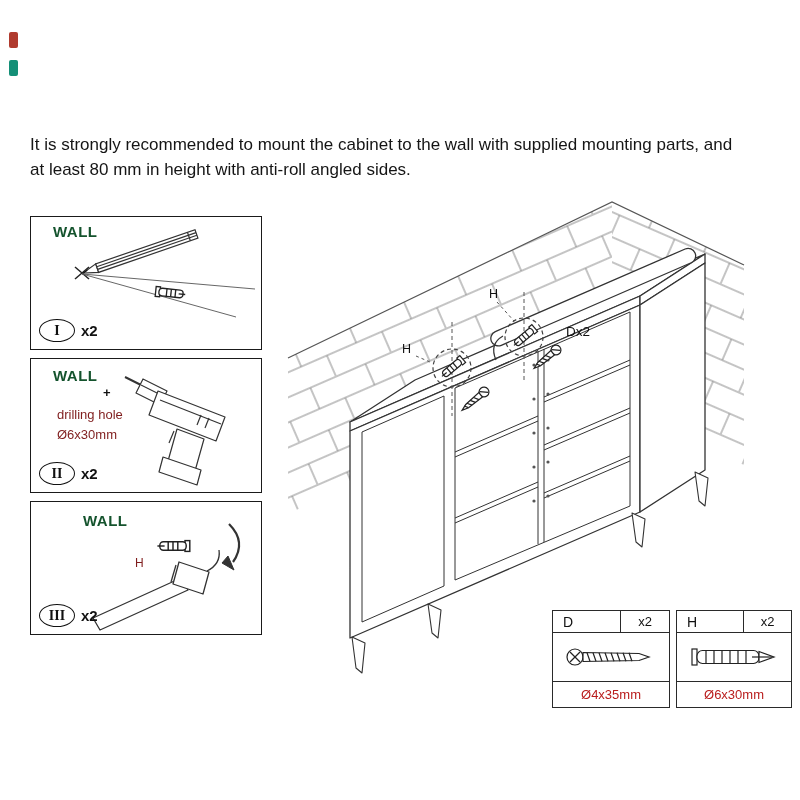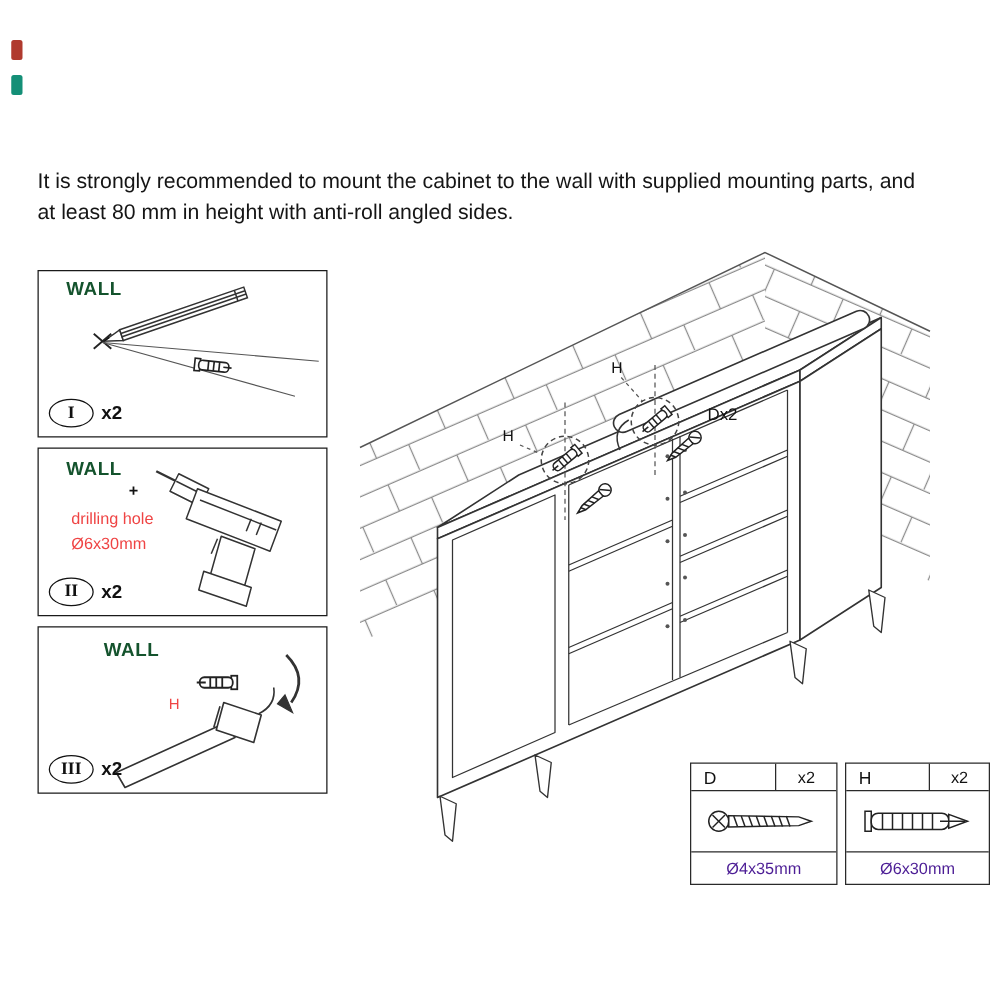--- a/index.html
+++ b/index.html
@@ -2,35 +2,35 @@
 <html><head>
 <meta charset="utf-8">
 <style>
   html,body{margin:0;padding:0;background:#fff;}
   .page{position:relative;width:800px;height:800px;background:#fff;overflow:hidden;
         font-family:"Liberation Sans", sans-serif;color:#1a1a1a;margin-top:20px;}
   .abs{position:absolute;}
   .intro{font-size:17px;line-height:25px;color:#151515;white-space:nowrap;}
   .box{position:absolute;border:1.6px solid #1a1a1a;background:#fff;}
   .wall-label{position:absolute;font-weight:bold;font-size:15px;letter-spacing:.5px;color:#14532d;text-align:center;}
-  .small-note{position:absolute;font-size:13px;color:#ef4444;}
+  .small-note{position:absolute;font-size:13px;color:#7f1d1d;}
   .plus{position:absolute;font-size:13px;font-weight:bold;color:#111;}
   .num-row{position:absolute;left:8px;bottom:7px;display:flex;align-items:center;gap:6px;}
   .oval{display:flex;align-items:center;justify-content:center;width:34px;height:21px;
         border:1.5px solid #111;border-radius:50%;font-family:"Liberation Serif",serif;
         font-weight:bold;font-size:14px;color:#111;}
   .qty{font-weight:bold;font-size:15px;color:#111;}
   .ptable{position:absolute;border:1.4px solid #2a2a2a;background:#fff;display:flex;flex-direction:column;}
   .ptable .hdr{display:flex;height:21px;border-bottom:1.4px solid #2a2a2a;}
   .ptable .code{flex:1.2;display:flex;align-items:center;padding-left:10px;font-size:14px;color:#111;}
   .ptable .q{flex:1;display:flex;align-items:center;justify-content:center;
              border-left:1.4px solid #2a2a2a;font-size:13px;color:#111;}
   .ptable .iconrow{flex:1;display:flex;align-items:center;justify-content:center;}
   .ptable .size{height:25px;border-top:1.4px solid #2a2a2a;display:flex;align-items:center;
-                justify-content:center;font-size:13px;color:#4c1d95;}
+                justify-content:center;font-size:13px;color:#b91c1c;}
   svg{display:block;}
   svg text{font-family:"Liberation Sans", sans-serif;fill:#111;}
   .lbl{font-size:12.5px;}
 </style>
 </head>
 <body>
 
 <div class="page">
 
   <svg class="abs" style="left:6px;top:10px;" width="18" height="52">

